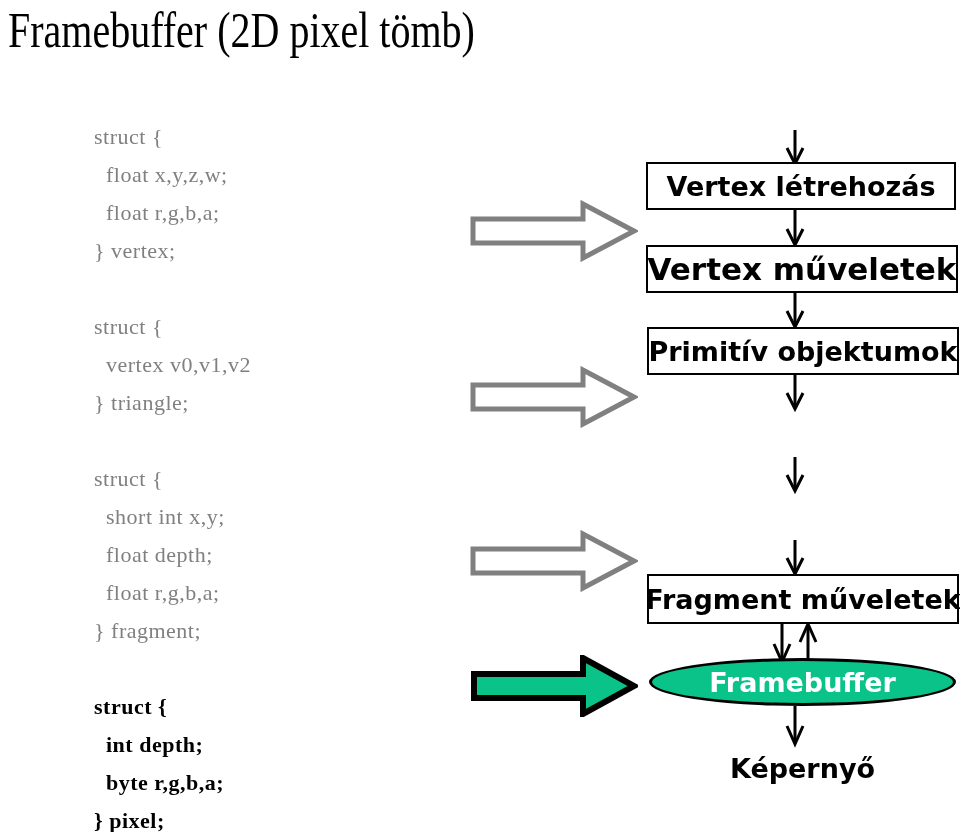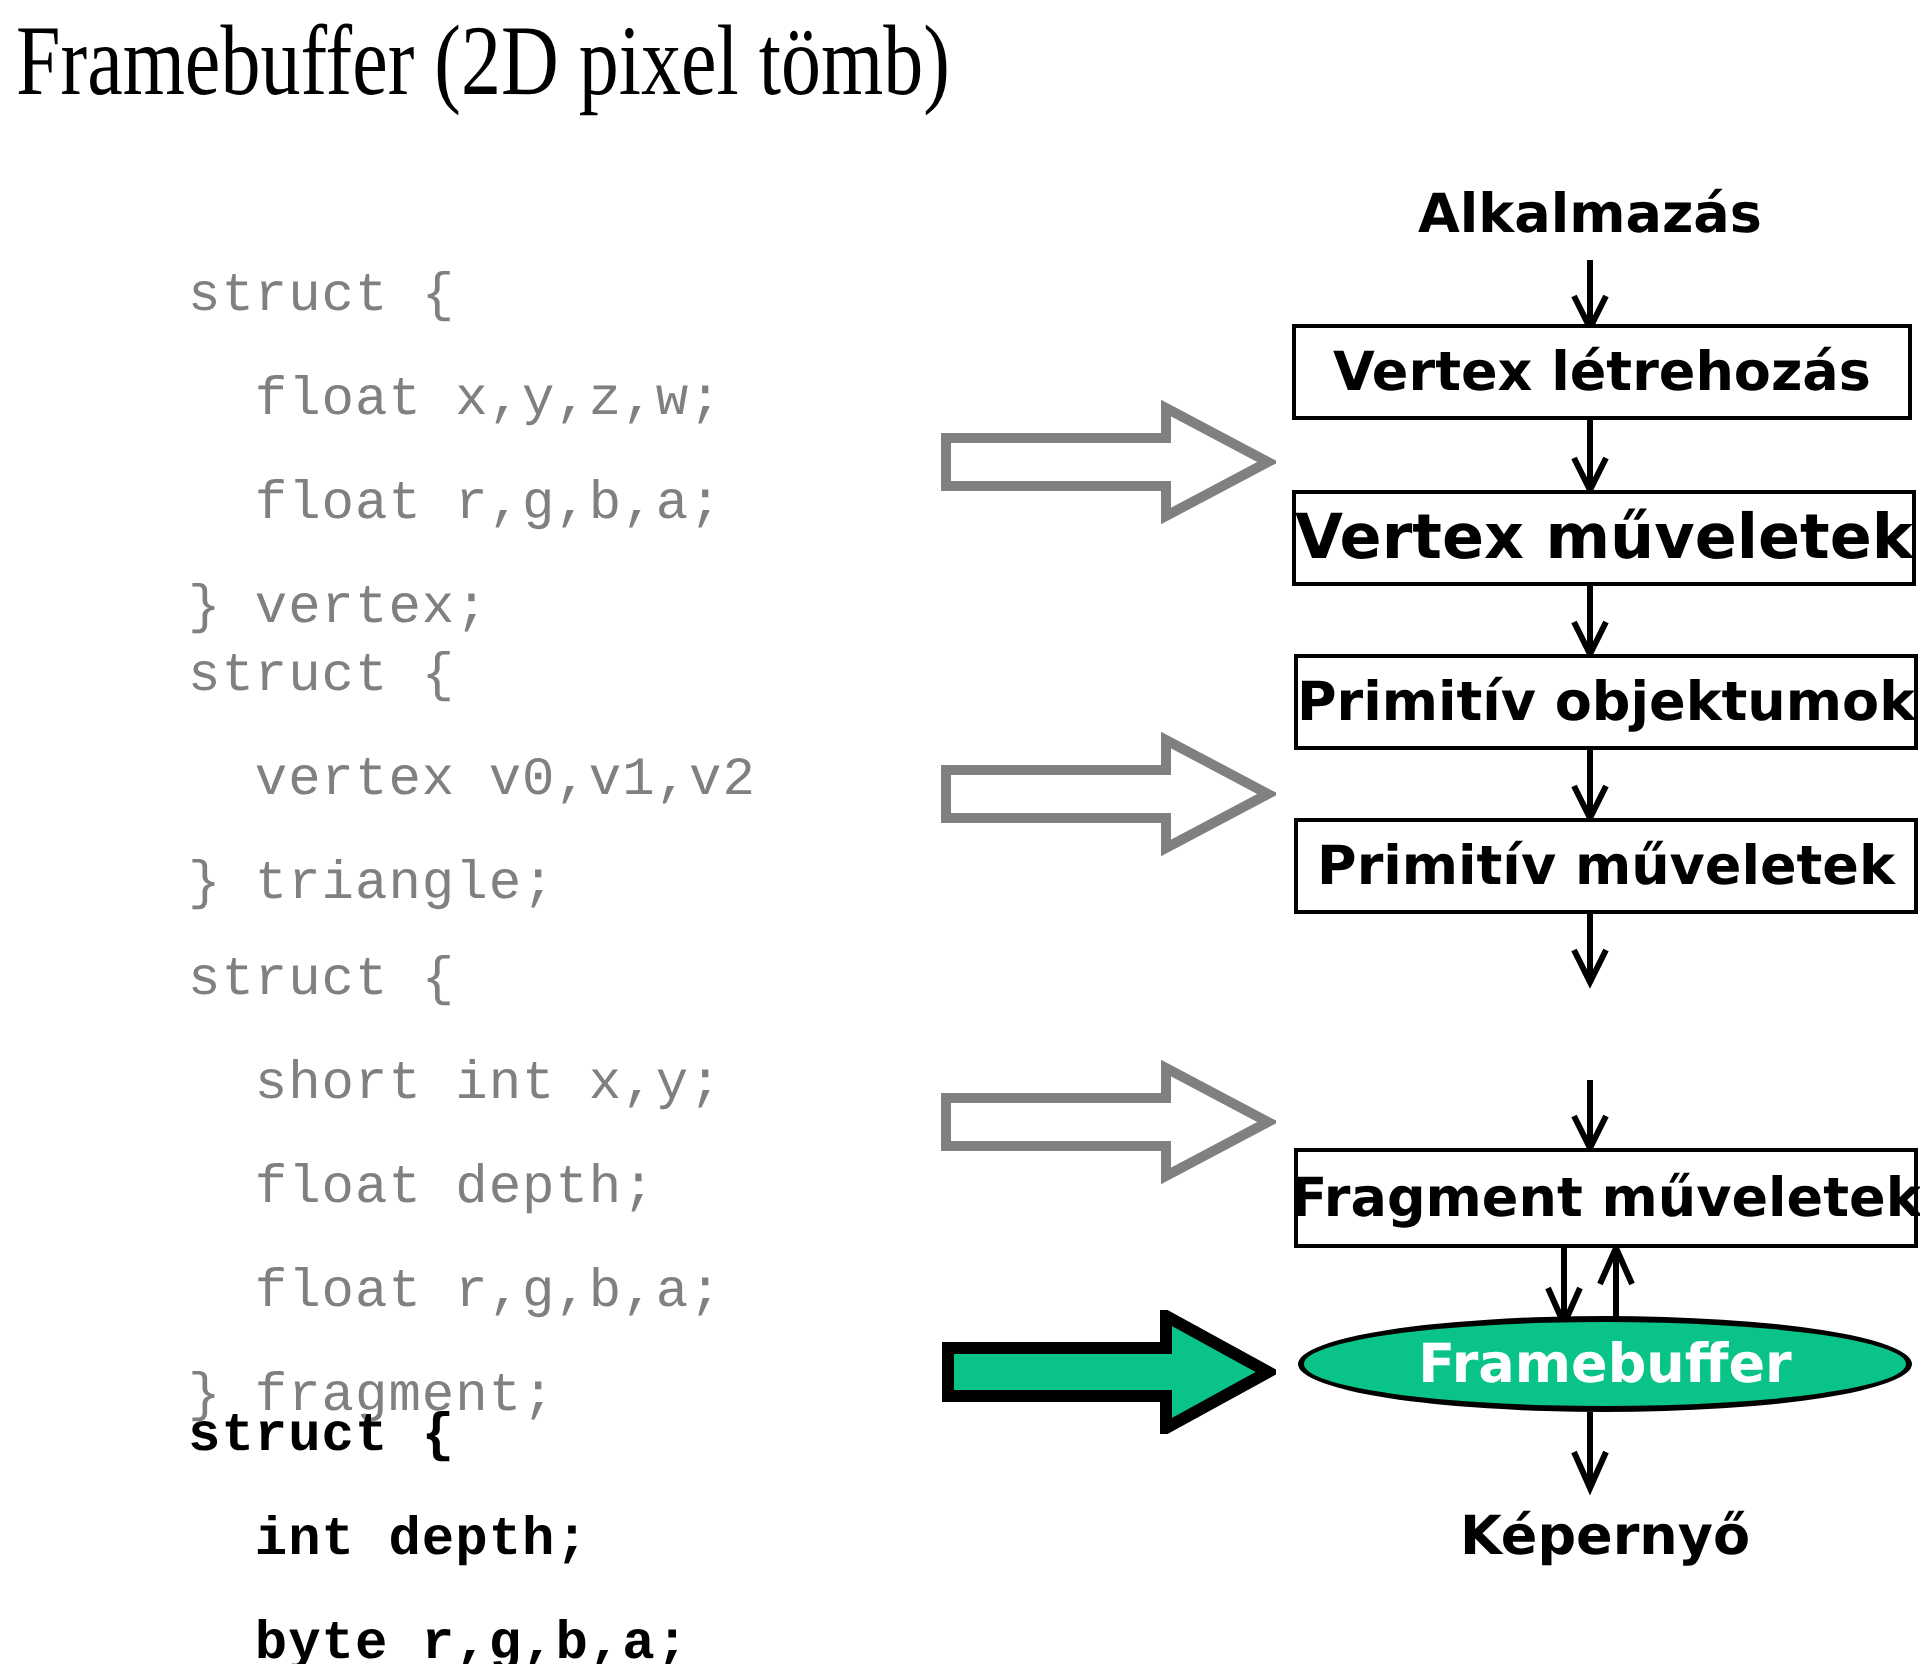--- a/index.html
+++ b/index.html
@@ -18,22 +18,22 @@
     white-space:nowrap;
     transform:scaleX(.80);transform-origin:left center;
     letter-spacing:0px;
   }
 
   
   #code-col{
     position:absolute;left:94px;top:96px;width:380px;height:736px;
   }
   .code-block{
-    font-family:Liberation Mono, monospace;
-    font-size:27px;line-height:52px;
+    font-family:Liberation Serif, serif;
+    font-size:22px;line-height:38px;
     white-space:pre;letter-spacing:0.5px;
   }
   .code-block.gray{color:#808080;}
   .code-block.black{color:#000000;font-weight:bold;}
   #blk0{position:absolute;left:0;top:0;}
   #blk1{position:absolute;left:0;top:190px;}
   #blk2{position:absolute;left:0;top:342px;}
   #blk3{position:absolute;left:0;top:570px;}
 
   
@@ -130,29 +130,27 @@
         <path d="M152,540 L152,576"></path>
         <path d="M144,560 L152,578 L160,560"></path>
         <path d="M178,578 L178,542"></path>
         <path d="M170,558 L178,540 L186,558"></path>
 
         <path d="M165,622 L165,658"></path>
         <path d="M157,642 L165,660 L173,642"></path>
       </g>
     </svg>
 
-    <div class="stage plain" style="left:10px;top:0px;width:310px;height:46px;font-size:27px;">Alkalmazás</div>
 
     <div class="stage boxed" style="left:16px;top:78px;width:310px;height:48px;font-size:27px;">Vertex létrehozás</div>
 
     <div class="stage boxed" style="left:16px;top:161px;width:312px;height:48px;font-size:31px;">Vertex műveletek</div>
 
     <div class="stage boxed" style="left:17px;top:243px;width:312px;height:48px;font-size:27px;">Primitív objektumok</div>
 
-    <div class="stage boxed" style="left:17px;top:325px;width:312px;height:48px;font-size:27px;">Primitív műveletek</div>
 
 
     <div class="stage ellipse" style="left:19px;top:574px;width:307px;height:48px;font-size:27px;">Framebuffer</div>
 
     <div class="stage boxed" style="left:17px;top:490px;width:312px;height:50px;font-size:27px;">Fragment műveletek</div>
 
     <div class="stage plain" style="left:19px;top:660px;width:307px;height:48px;font-size:27px;">Képernyő</div>
 
   </div>
 

